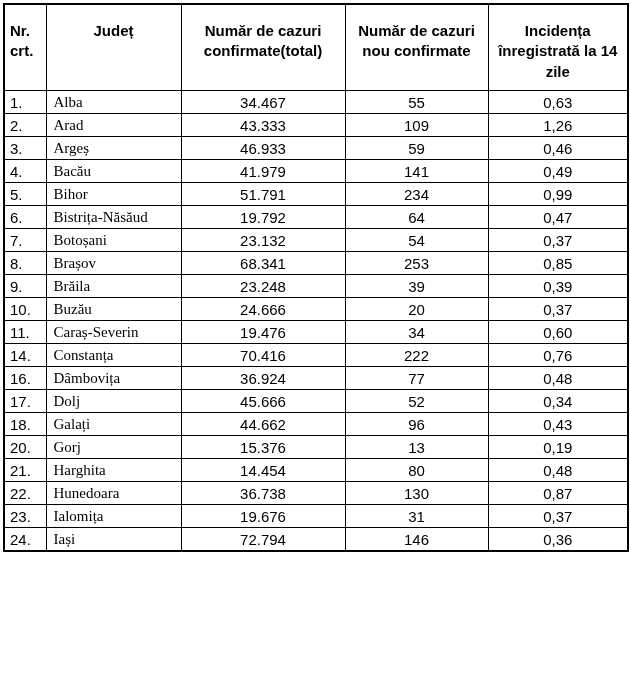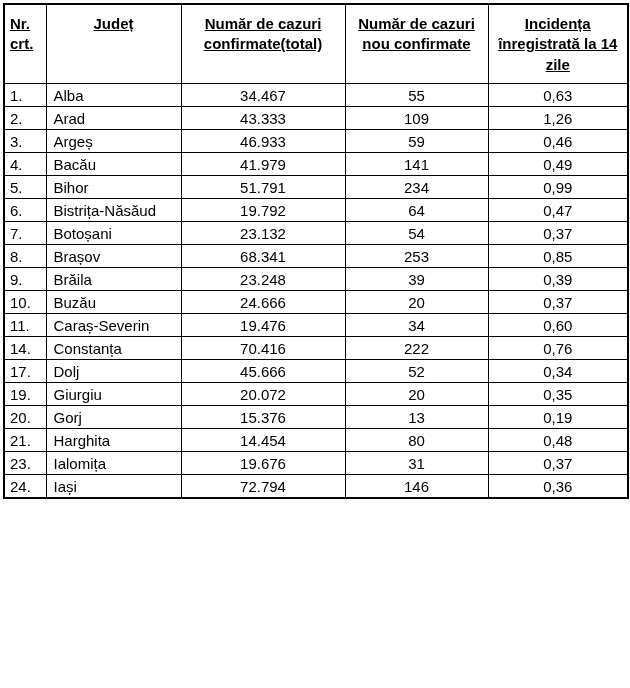--- a/index.html
+++ b/index.html
@@ -22,42 +22,42 @@
   .county-table th,
   .county-table td {
     border: 1px solid #000000;
     overflow: hidden;
     font-size: 15px;
   }
   .county-table th {
     font-weight: bold;
     vertical-align: top;
     text-align: center;
-    padding: 9px 3px 3px 3px;
+    padding: 16px 3px 3px 3px;
     height: 66px;
     line-height: 1.35;
-    text-decoration: underline;
   }
   .county-table th.col-nr {
     text-align: left;
     padding-left: 5px;
   }
   .county-table td {
     height: 22px;
     padding: 0 2px;
     vertical-align: middle;
     white-space: nowrap;
   }
   .county-table td.cell-nr {
     text-align: left;
     padding-left: 5px;
   }
   .county-table td.cell-judet {
     text-align: left;
     padding-left: 7px;
+    font-family: Liberation Serif, serif;
   }
   .county-table td.cell-total,
   .county-table td.cell-nou,
   .county-table td.cell-incidenta {
     text-align: center;
   }
   col.col-nr        { width: 42px;  }
   col.col-judet     { width: 135px; }
   col.col-total     { width: 164px; }
   col.col-nou       { width: 143px; }
@@ -162,48 +162,62 @@
     <td class="cell-incidenta">0,60</td>
   </tr>
       <tr>
     <td class="cell-nr">14.</td>
     <td class="cell-judet">Constanța</td>
     <td class="cell-total">70.416</td>
     <td class="cell-nou">222</td>
     <td class="cell-incidenta">0,76</td>
   </tr>
       <tr>
+    <td class="cell-nr">16.</td>
+    <td class="cell-judet">Dâmbovița</td>
+    <td class="cell-total">36.924</td>
+    <td class="cell-nou">77</td>
+    <td class="cell-incidenta">0,48</td>
+  </tr>
+      <tr>
     <td class="cell-nr">17.</td>
     <td class="cell-judet">Dolj</td>
     <td class="cell-total">45.666</td>
     <td class="cell-nou">52</td>
     <td class="cell-incidenta">0,34</td>
   </tr>
       <tr>
-    <td class="cell-nr">19.</td>
-    <td class="cell-judet">Giurgiu</td>
-    <td class="cell-total">20.072</td>
-    <td class="cell-nou">20</td>
-    <td class="cell-incidenta">0,35</td>
+    <td class="cell-nr">18.</td>
+    <td class="cell-judet">Galați</td>
+    <td class="cell-total">44.662</td>
+    <td class="cell-nou">96</td>
+    <td class="cell-incidenta">0,43</td>
   </tr>
       <tr>
     <td class="cell-nr">20.</td>
     <td class="cell-judet">Gorj</td>
     <td class="cell-total">15.376</td>
     <td class="cell-nou">13</td>
     <td class="cell-incidenta">0,19</td>
   </tr>
       <tr>
     <td class="cell-nr">21.</td>
     <td class="cell-judet">Harghita</td>
     <td class="cell-total">14.454</td>
     <td class="cell-nou">80</td>
     <td class="cell-incidenta">0,48</td>
   </tr>
       <tr>
+    <td class="cell-nr">22.</td>
+    <td class="cell-judet">Hunedoara</td>
+    <td class="cell-total">36.738</td>
+    <td class="cell-nou">130</td>
+    <td class="cell-incidenta">0,87</td>
+  </tr>
+      <tr>
     <td class="cell-nr">23.</td>
     <td class="cell-judet">Ialomița</td>
     <td class="cell-total">19.676</td>
     <td class="cell-nou">31</td>
     <td class="cell-incidenta">0,37</td>
   </tr>
       <tr>
     <td class="cell-nr">24.</td>
     <td class="cell-judet">Iași</td>
     <td class="cell-total">72.794</td>

